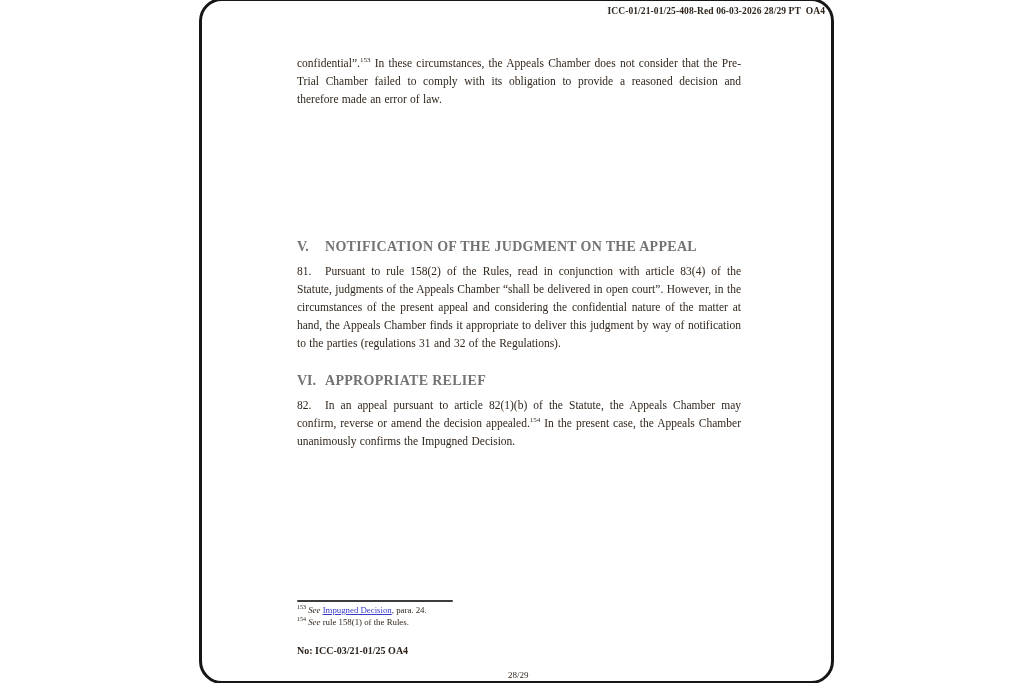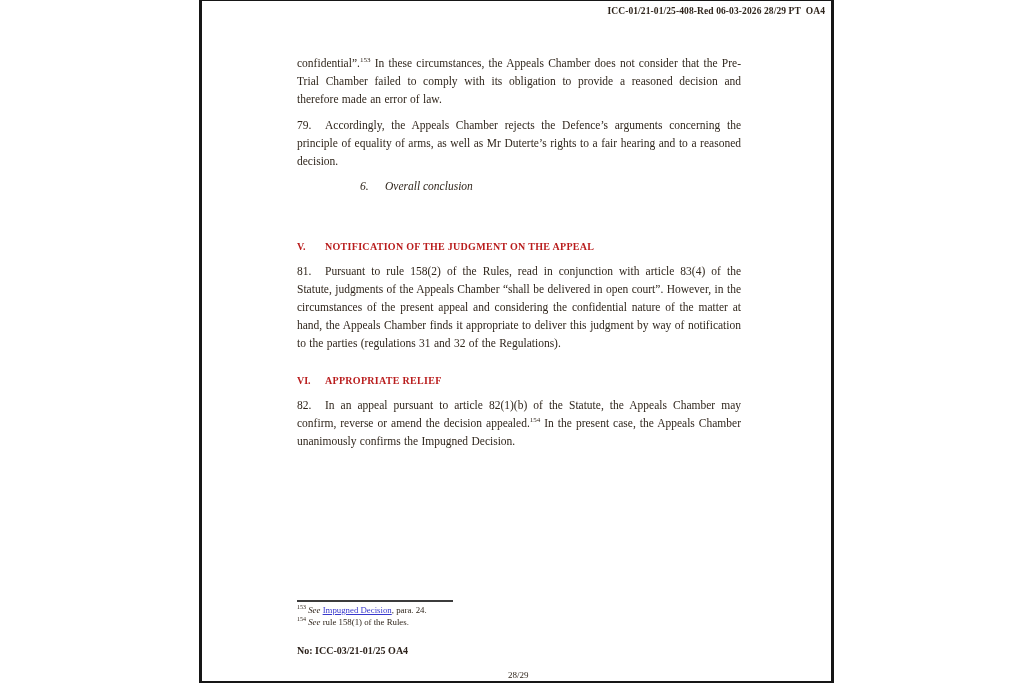--- a/index.html
+++ b/index.html
@@ -1,15 +1,15 @@
 <!DOCTYPE html>
 <html><head>
 <meta charset="utf-8">
 <style>
-  * { margin: 0; padding: 0; box-sizing: border-box; }
+  * { margin: 0; padding: 0; box-sizing: border-box; border-radius: 23px; }
   html, body {
     width: 1024px; height: 683px;
     background: #ffffff;
     overflow: hidden;
     font-family: "Liberation Serif", "DejaVu Serif", serif;
   }
   .viewport { position: relative; width: 1024px; height: 683px; background: #ffffff; }
 
   .page {
     position: absolute;
@@ -47,24 +47,24 @@
     font-size: 11.5px;
     line-height: 18px;
     font-style: italic;
     color: #30261c;
   }
   .subheading .snum { display: inline-block; width: 25px; font-style: italic; }
 
   .section-heading {
     position: absolute;
     left: 95px; width: 460px;
-    font-size: 10px;
+    font-size: 14px;
     line-height: 18px;
     font-weight: bold;
-    color: #b91c1c;
+    color: #737373;
     letter-spacing: 0.3px;
     white-space: nowrap;
   }
   .section-heading .pnum { width: 28px; letter-spacing: 0; }
 
   .footnote-sep {
     position: absolute;
     left: 95px; top: 599px;
     width: 156px; height: 0;
     border-top: 2px solid #3c3c3c;
@@ -107,23 +107,21 @@
 </head>
 <body>
 
 <div class="viewport">
   <div class="page">
 
     <div class="header-stamp">ICC-01/21-01/25-408-Red 06-03-2026 28/29 PT  OA4</div>
 
     <div class="para" style="top:53px;"><span>confidential”.</span><sup class="fnref">153</sup><span> In these circumstances, the Appeals Chamber does not consider that the Pre-Trial Chamber failed to comply with its obligation to provide a reasoned decision and therefore made an error of law.</span></div>
 
-    <div class="para" style="top:115px;"><span class="pnum">79.</span><span>Accordingly, the Appeals Chamber rejects the Defence’s arguments concerning the principle of equality of arms, as well as Mr Duterte’s rights to a fair hearing and to a reasoned decision.</span></div>
 
-    <div class="subheading" style="top:176px;"><span class="snum">6.</span><span>Overall conclusion</span></div>
 
 
     <div class="section-heading" style="top:237px;"><span class="pnum">V.</span><span>NOTIFICATION OF THE JUDGMENT ON THE APPEAL</span></div>
 
     <div class="para" style="top:261px;"><span class="pnum">81.</span><span>Pursuant to rule 158(2) of the Rules, read in conjunction with article 83(4) of the Statute, judgments of the Appeals Chamber “shall be delivered in open court”. However, in the circumstances of the present appeal and considering the confidential nature of the matter at hand, the Appeals Chamber finds it appropriate to deliver this judgment by way of notification to the parties (regulations 31 and 32 of the Regulations).</span></div>
 
     <div class="section-heading" style="top:371px;"><span class="pnum">VI.</span><span>APPROPRIATE RELIEF</span></div>
 
     <div class="para" style="top:395px;"><span class="pnum">82.</span><span>In an appeal pursuant to article 82(1)(b) of the Statute, the Appeals Chamber may confirm, reverse or amend the decision appealed.</span><sup class="fnref">154</sup><span> In the present case, the Appeals Chamber unanimously confirms the Impugned Decision.</span></div>
 

